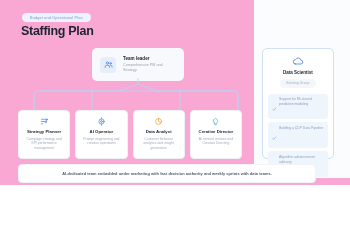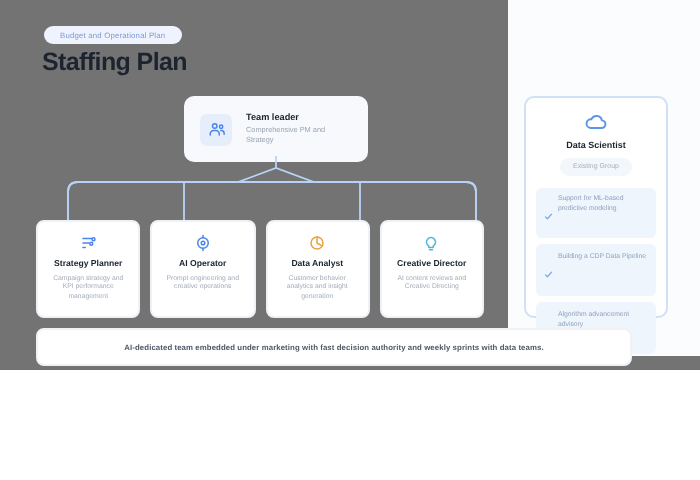--- a/index.html
+++ b/index.html
@@ -5,21 +5,21 @@
   * { box-sizing: border-box; margin: 0; padding: 0; }
   html, body {
     width: 350px; height: 197px;
     background: #ffffff;
     font-family: "Liberation Sans", sans-serif;
     overflow: hidden;
   }
   #slide {
     position: relative;
     width: 350px; height: 197px;
-    background: #737373;
+    background: #f9a8d4;
   }
   
   .bg-tint-right {
     position: absolute; top: 0; right: 0;
     width: 96px; height: 178px;
     background: #fbfcfe;
   }
   .bg-tint-bottom {
     position: absolute; left: 0; bottom: 0;
     width: 350px; height: 12px;

